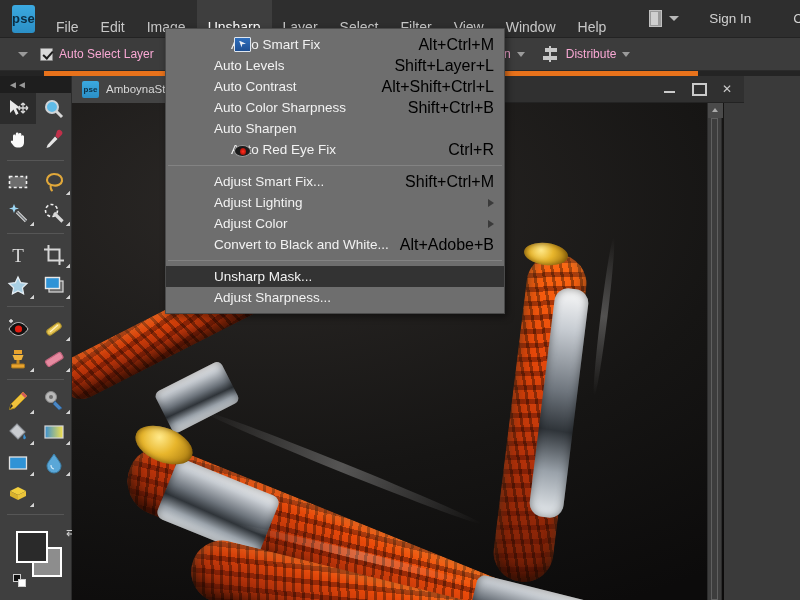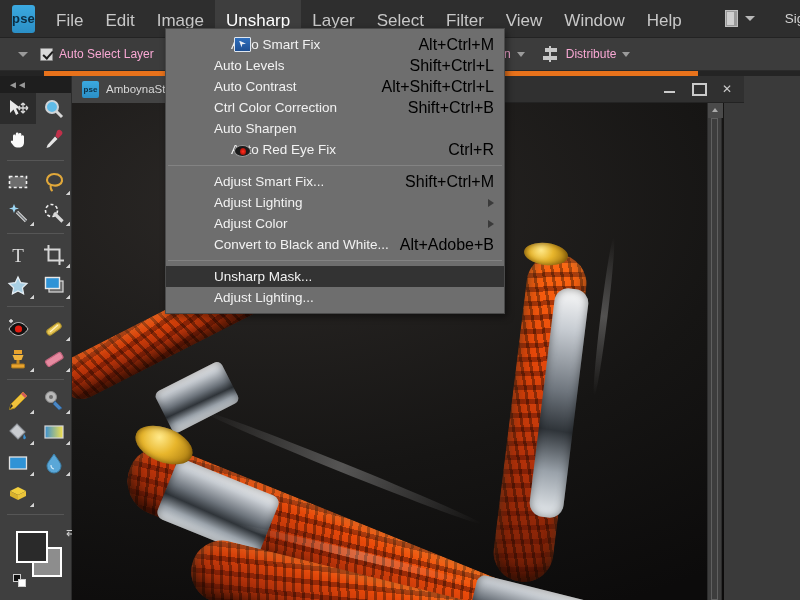--- a/index.html
+++ b/index.html
@@ -20,22 +20,22 @@
     display: flex; align-items: center;
   }
   .pse-logo {
     width: 28px; height: 28px; margin-left: 12px; margin-right: 10px;
     background: linear-gradient(#3ba9e0, #2b8fc6);
     border-radius: 3px;
     display: flex; align-items: center; justify-content: center;
     color: #0b2d43; font-size: 13px; font-weight: bold; letter-spacing: .2px;
   }
   .menu-item {
-    padding: 2px 11px; height: 38px; line-height: 38px;
-    color: #c8c8c8; font-size: 17px; white-space: nowrap;
+    padding: 8px 11px; height: 38px; line-height: 38px;
+    color: #c8c8c8; font-size: 14px; white-space: nowrap;
     cursor: default;
   }
   .menu-item.active { background: #3e3e3e; color: #fff; }
   .mb-sep { width: 1px; height: 22px; background: #4a4a4a; margin: 0 9px; }
   .layout-icon {
     width: 22px; height: 17px; border: 1.5px solid #c0c0c0;
     display: grid; grid-template-columns: 9px 1fr; grid-template-rows: 1fr 1fr;
     margin-left: 14px;
   }
   .layout-icon i { border: .5px solid #9a9a9a; display: block; background: #d0d0d0; }
@@ -517,28 +517,28 @@
   </div>
 
   <div class="dropdown" id="enhance-menu">
       <div class="mrow">
         <span class="mico ico-smartfix"></span>
         <span class="lbl">Auto Smart Fix</span>
         <span class="sc">Alt+Ctrl+M</span>
       </div>
       <div class="mrow">
         <span class="lbl">Auto Levels</span>
-        <span class="sc">Shift+Ctrl+L</span>
+        <span class="sc">Shift+Layer+L</span>
       </div>
       <div class="mrow">
         <span class="lbl">Auto Contrast</span>
         <span class="sc">Alt+Shift+Ctrl+L</span>
       </div>
       <div class="mrow">
-        <span class="lbl">Ctrl Color Correction</span>
+        <span class="lbl">Auto Color Sharpness</span>
         <span class="sc">Shift+Ctrl+B</span>
       </div>
       <div class="mrow">
         <span class="lbl">Auto Sharpen</span>
       </div>
       <div class="mrow">
         <span class="mico ico-redeye"></span>
         <span class="lbl">Auto Red Eye Fix</span>
         <span class="sc">Ctrl+R</span>
       </div>
@@ -557,17 +557,17 @@
       </div>
       <div class="mrow">
         <span class="lbl">Convert to Black and White...</span>
         <span class="sc">Alt+Adobe+B</span>
       </div>
       <div class="msep"></div>
       <div class="mrow hi">
         <span class="lbl">Unsharp Mask...</span>
       </div>
       <div class="mrow">
-        <span class="lbl">Adjust Lighting...</span>
+        <span class="lbl">Adjust Sharpness...</span>
       </div>
     </div>
 
 </div>
 
 </body></html>

